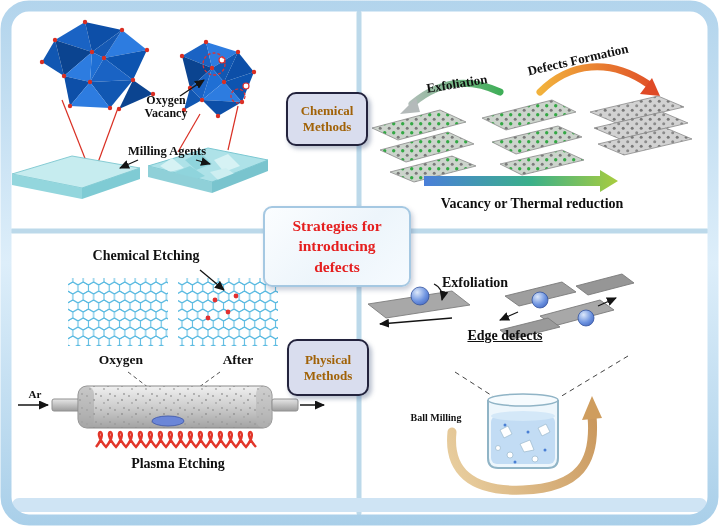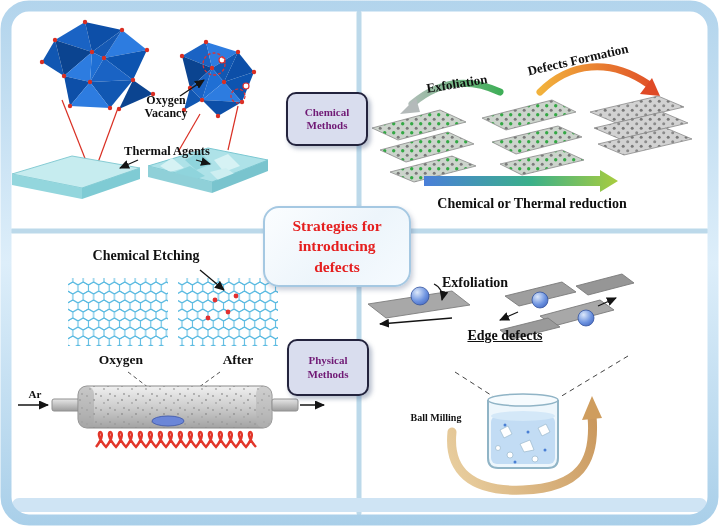--- a/index.html
+++ b/index.html
@@ -1,24 +1,24 @@
 <!DOCTYPE html>
 <html><head>
 <meta charset="utf-8">
 <style>
   * { box-sizing: border-box; }
   body { margin:0; background:#ffffff; font-family:"Liberation Serif", serif; }
   .stage { position:relative; width:719px; height:526px; background:#ffffff; overflow:hidden; }
   .art { position:absolute; left:0; top:0; }
   .lbl { position:absolute; font-weight:bold; color:#101010; text-align:center; line-height:1.12; white-space:pre-line; }
   .box { position:absolute; display:flex; align-items:center; justify-content:center; text-align:center; font-weight:bold; white-space:pre-line; }
-  .method-box { width:82px; background:#d9ddee; border:2px solid #23233d; border-radius:10px; font-size:11px; line-height:1.2; color:#701a75; box-shadow:2.5px 3px 4px rgba(60,80,120,.35); }
+  .method-box { width:82px; background:#d9ddee; border:2px solid #23233d; border-radius:10px; font-size:13px; line-height:1.2; color:#a16207; box-shadow:2.5px 3px 4px rgba(60,80,120,.35); }
   .center-box { left:263px; top:206px; width:148px; height:81px;
     background:linear-gradient(135deg,#fbfdff,#edf5fb 55%,#f6fbff);
-    border:2px solid #a5c8e2; border-radius:16px; color:#e51f1f; font-size:15.5px;
+    border:2px solid #a5c8e2; border-radius:9px; color:#e51f1f; font-size:15.5px;
     line-height:1.3; box-shadow:2px 3px 5px rgba(60,80,120,.28); }
 </style>
 </head>
 <body>
 
 <div class="stage">
 
   <svg class="art" width="719" height="526" viewBox="0 0 719 526">
     <defs>
       <linearGradient id="frameGrad" x1="0" y1="0" x2="0" y2="526" gradientUnits="userSpaceOnUse">
@@ -281,30 +281,31 @@
         <circle cx="505" cy="425" r="1.5" fill="#4a7fd4"></circle>
           <circle cx="528" cy="432" r="1.5" fill="#4a7fd4"></circle>
         <circle cx="545" cy="450" r="1.5" fill="#4a7fd4"></circle>
           <circle cx="515" cy="462" r="1.5" fill="#4a7fd4"></circle>
       </g>
     </g>
   </svg>
 
   <div class="lbl" style="left:129px;top:94px;width:74px;font-size:12px;">Oxygen
 Vacancy</div>
-  <div class="lbl" style="left:106px;top:144px;width:122px;font-size:12.5px;">Thermal Agents</div>
+  <div class="lbl" style="left:106px;top:144px;width:122px;font-size:12.5px;">Milling Agents</div>
   <div class="lbl" style="left:73px;top:200px;width:146px;font-size:14px;margin-top:48px;">Chemical Etching</div>
 
   <div class="lbl" style="left:414px;top:77px;width:86px;font-size:13px;transform:rotate(-9deg);">Exfoliation</div>
   <div class="lbl" style="left:518px;top:53px;width:120px;font-size:13px;transform:rotate(-13deg);">Defects Formation</div>
-  <div class="lbl" style="left:410px;top:196px;width:244px;font-size:14px;">Chemical or Thermal reduction</div>
+  <div class="lbl" style="left:410px;top:196px;width:244px;font-size:14px;">Vacancy or Thermal reduction</div>
 
   <div class="lbl" style="left:92px;top:352px;width:58px;font-size:13.5px;">Oxygen</div>
   <div class="lbl" style="left:209px;top:352px;width:58px;font-size:13.5px;">After</div>
   <div class="lbl" style="left:20px;top:388px;width:30px;font-size:11px;">Ar</div>
+  <div class="lbl" style="left:106px;top:456px;width:144px;font-size:14px;">Plasma Etching</div>
 
   <div class="lbl" style="left:429px;top:275px;width:92px;font-size:14px;">Exfoliation</div>
   <div class="lbl" style="left:452px;top:328px;width:106px;font-size:14px;text-decoration:underline;">Edge defects</div>
   <div class="lbl" style="left:390px;top:412px;width:92px;font-size:10px;">Ball Milling</div>
 
   <div class="box method-box" style="left:286px;top:92px;height:54px;">
     <span>Chemical
 Methods</span>
   </div>
   <div class="box method-box" style="left:287px;top:339px;height:57px;">

